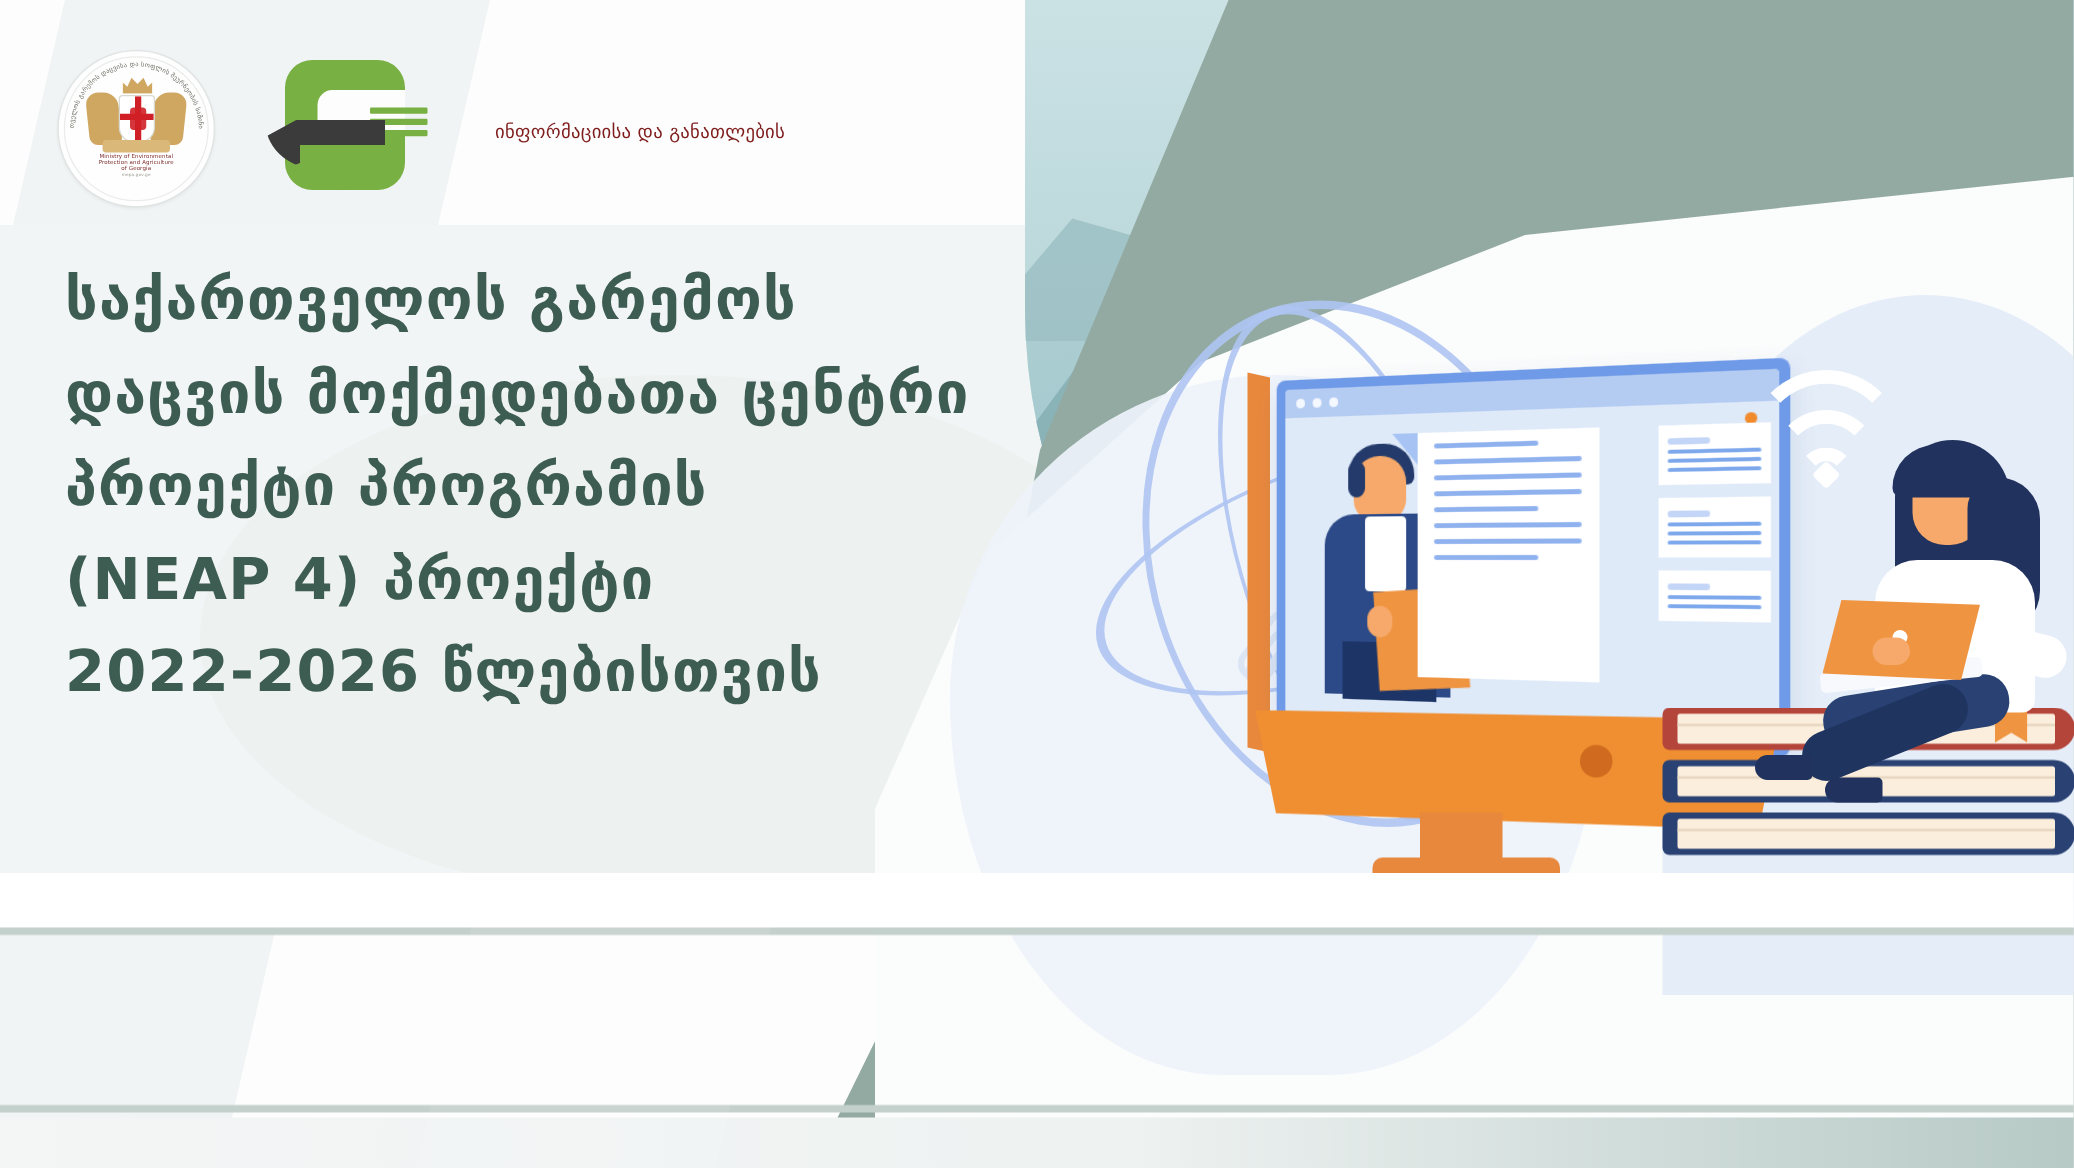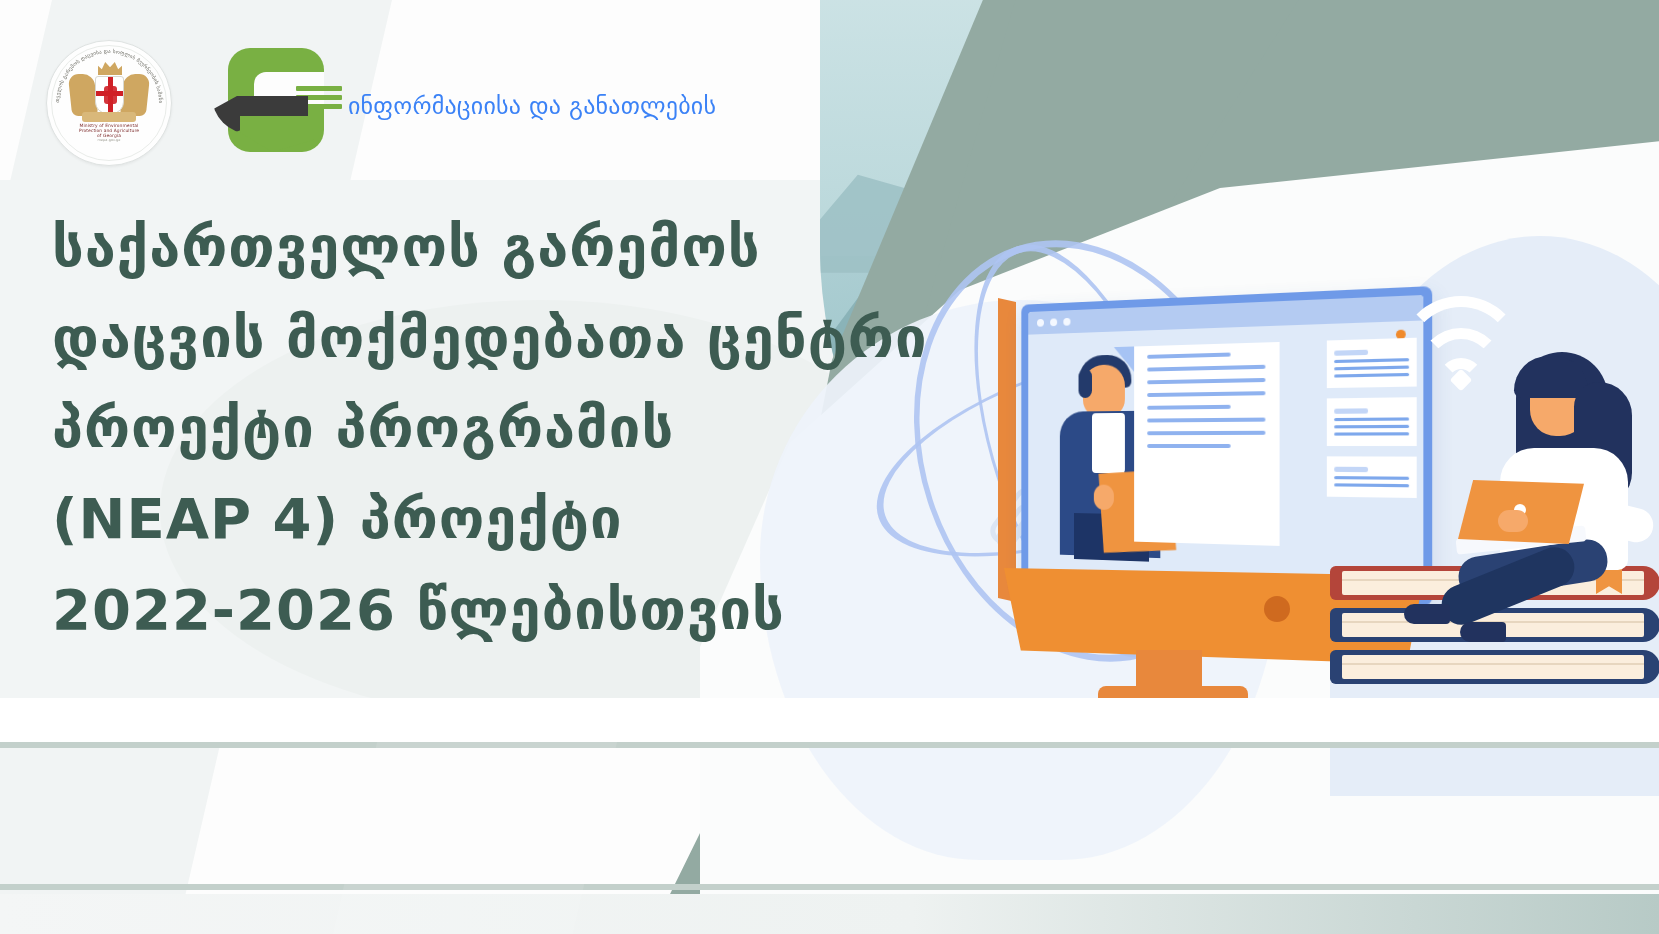--- a/index.html
+++ b/index.html
@@ -352,30 +352,30 @@
     border-radius: 0 0 0 40px;
     clip-path: polygon(0 36%, 26% 0, 100% 0, 100% 60%, 56% 62%, 20% 100%);
   }
   .eiec-book-green {
     position: absolute; left: 12px; top: 68px; width: 74px; height: 36px;
     background: #79b043;
     clip-path: polygon(0 0, 100% 0, 100% 66%, 44% 100%, 0 46%);
   }
   .eiec-text { line-height: 1; }
   .eiec-t1 { font-size: 33px; font-weight: 700; color: #79b043; letter-spacing: .2px; }
-  .eiec-t2 { font-size: 24px; color: #3b82f6; margin-top: 5px; letter-spacing: .2px; }
+  .eiec-t2 { font-size: 15px; color: #7f1d1d; margin-top: 5px; letter-spacing: .2px; margin-left: 48px; }
   .eiec-t3 { font-size: 28px; color: #79b043; margin-top: 4px; letter-spacing: .2px; }
 
   
   .headline {
     position: absolute; left: 52px; top: 202px;
     width: 700px;
     color: #3d5c52;
     font-weight: 700;
-    font-size: 56px;
+    font-size: 46px;
     line-height: 1.62;
     letter-spacing: 1px;
   }
   .headline .hl { display: block; white-space: nowrap; }
 
   
   .banner { position: absolute; left: 0; bottom: 0; width: 100%; height: 236px; }
   .banner-bg-top { position: absolute; left: 0; top: 0; width: 100%; height: 44px; background: #ffffff; }
   .banner-strip-a {
     position: absolute; left: 0; top: 44px; width: 100%; height: 6px;

